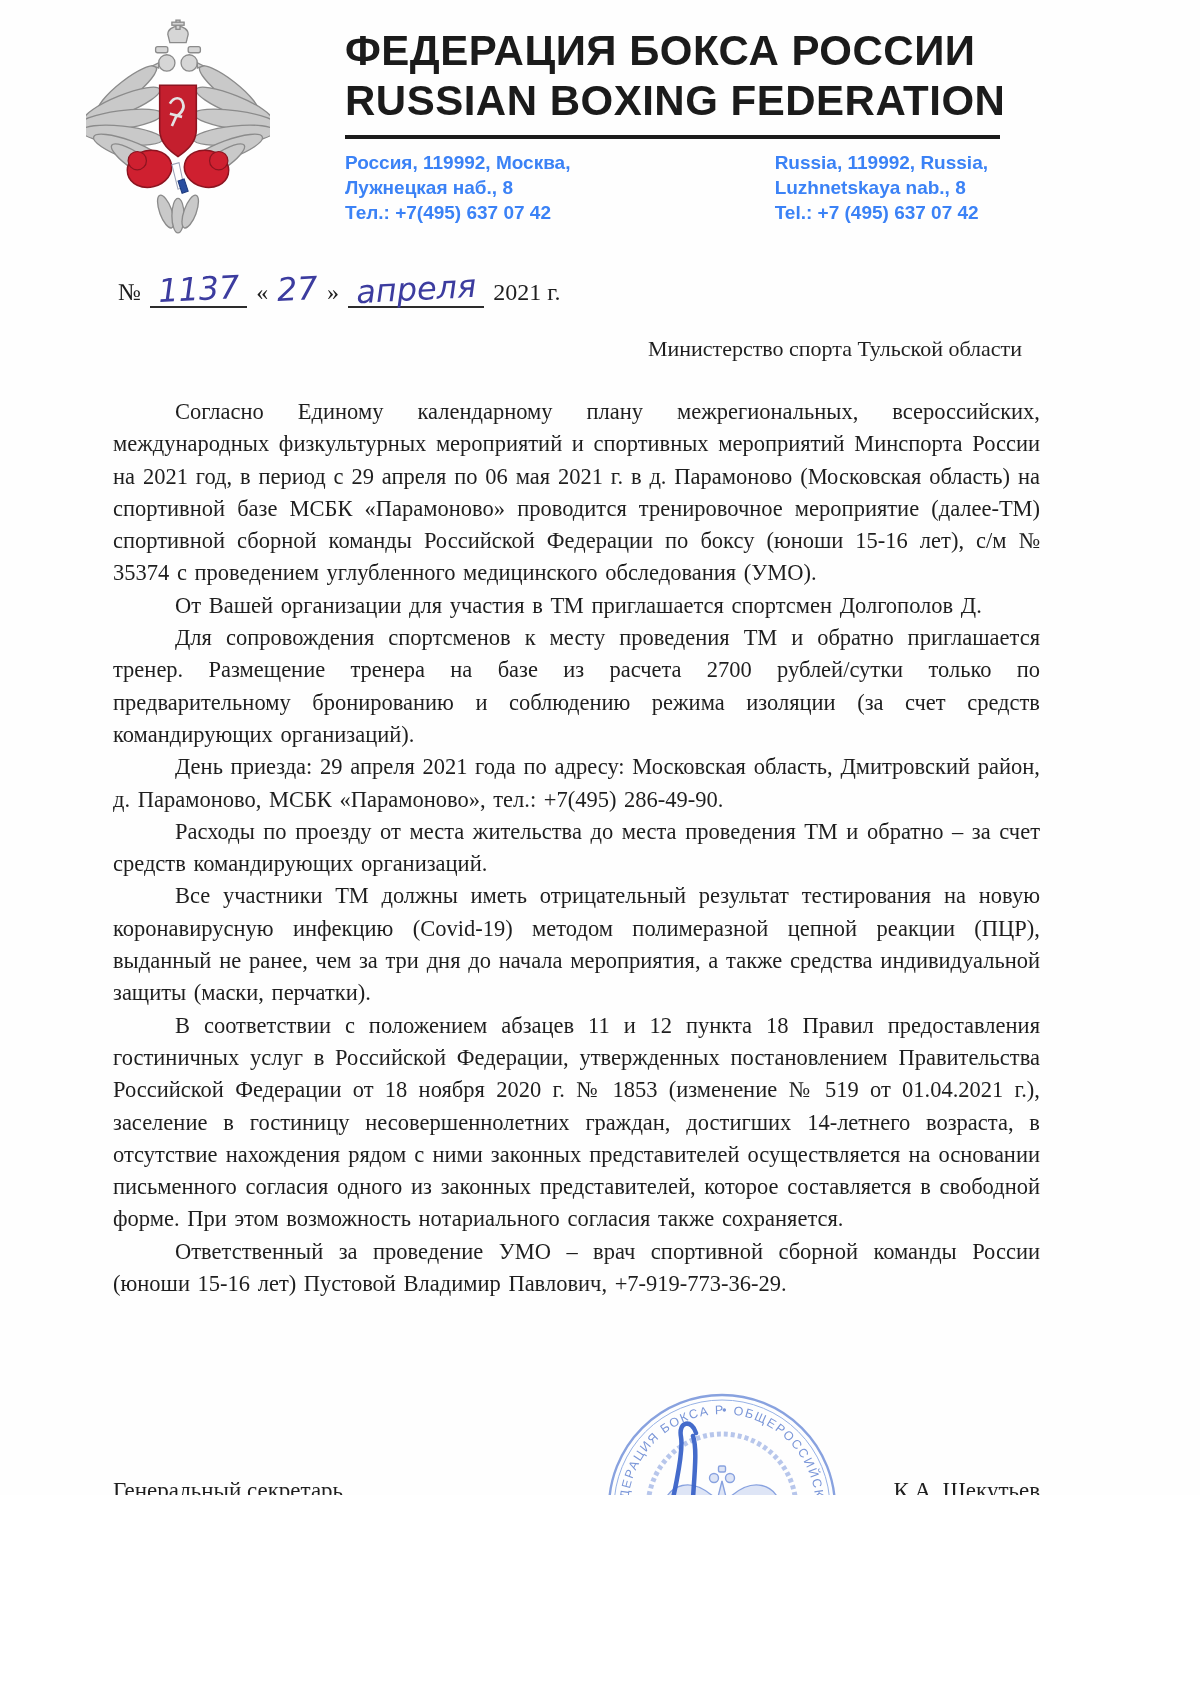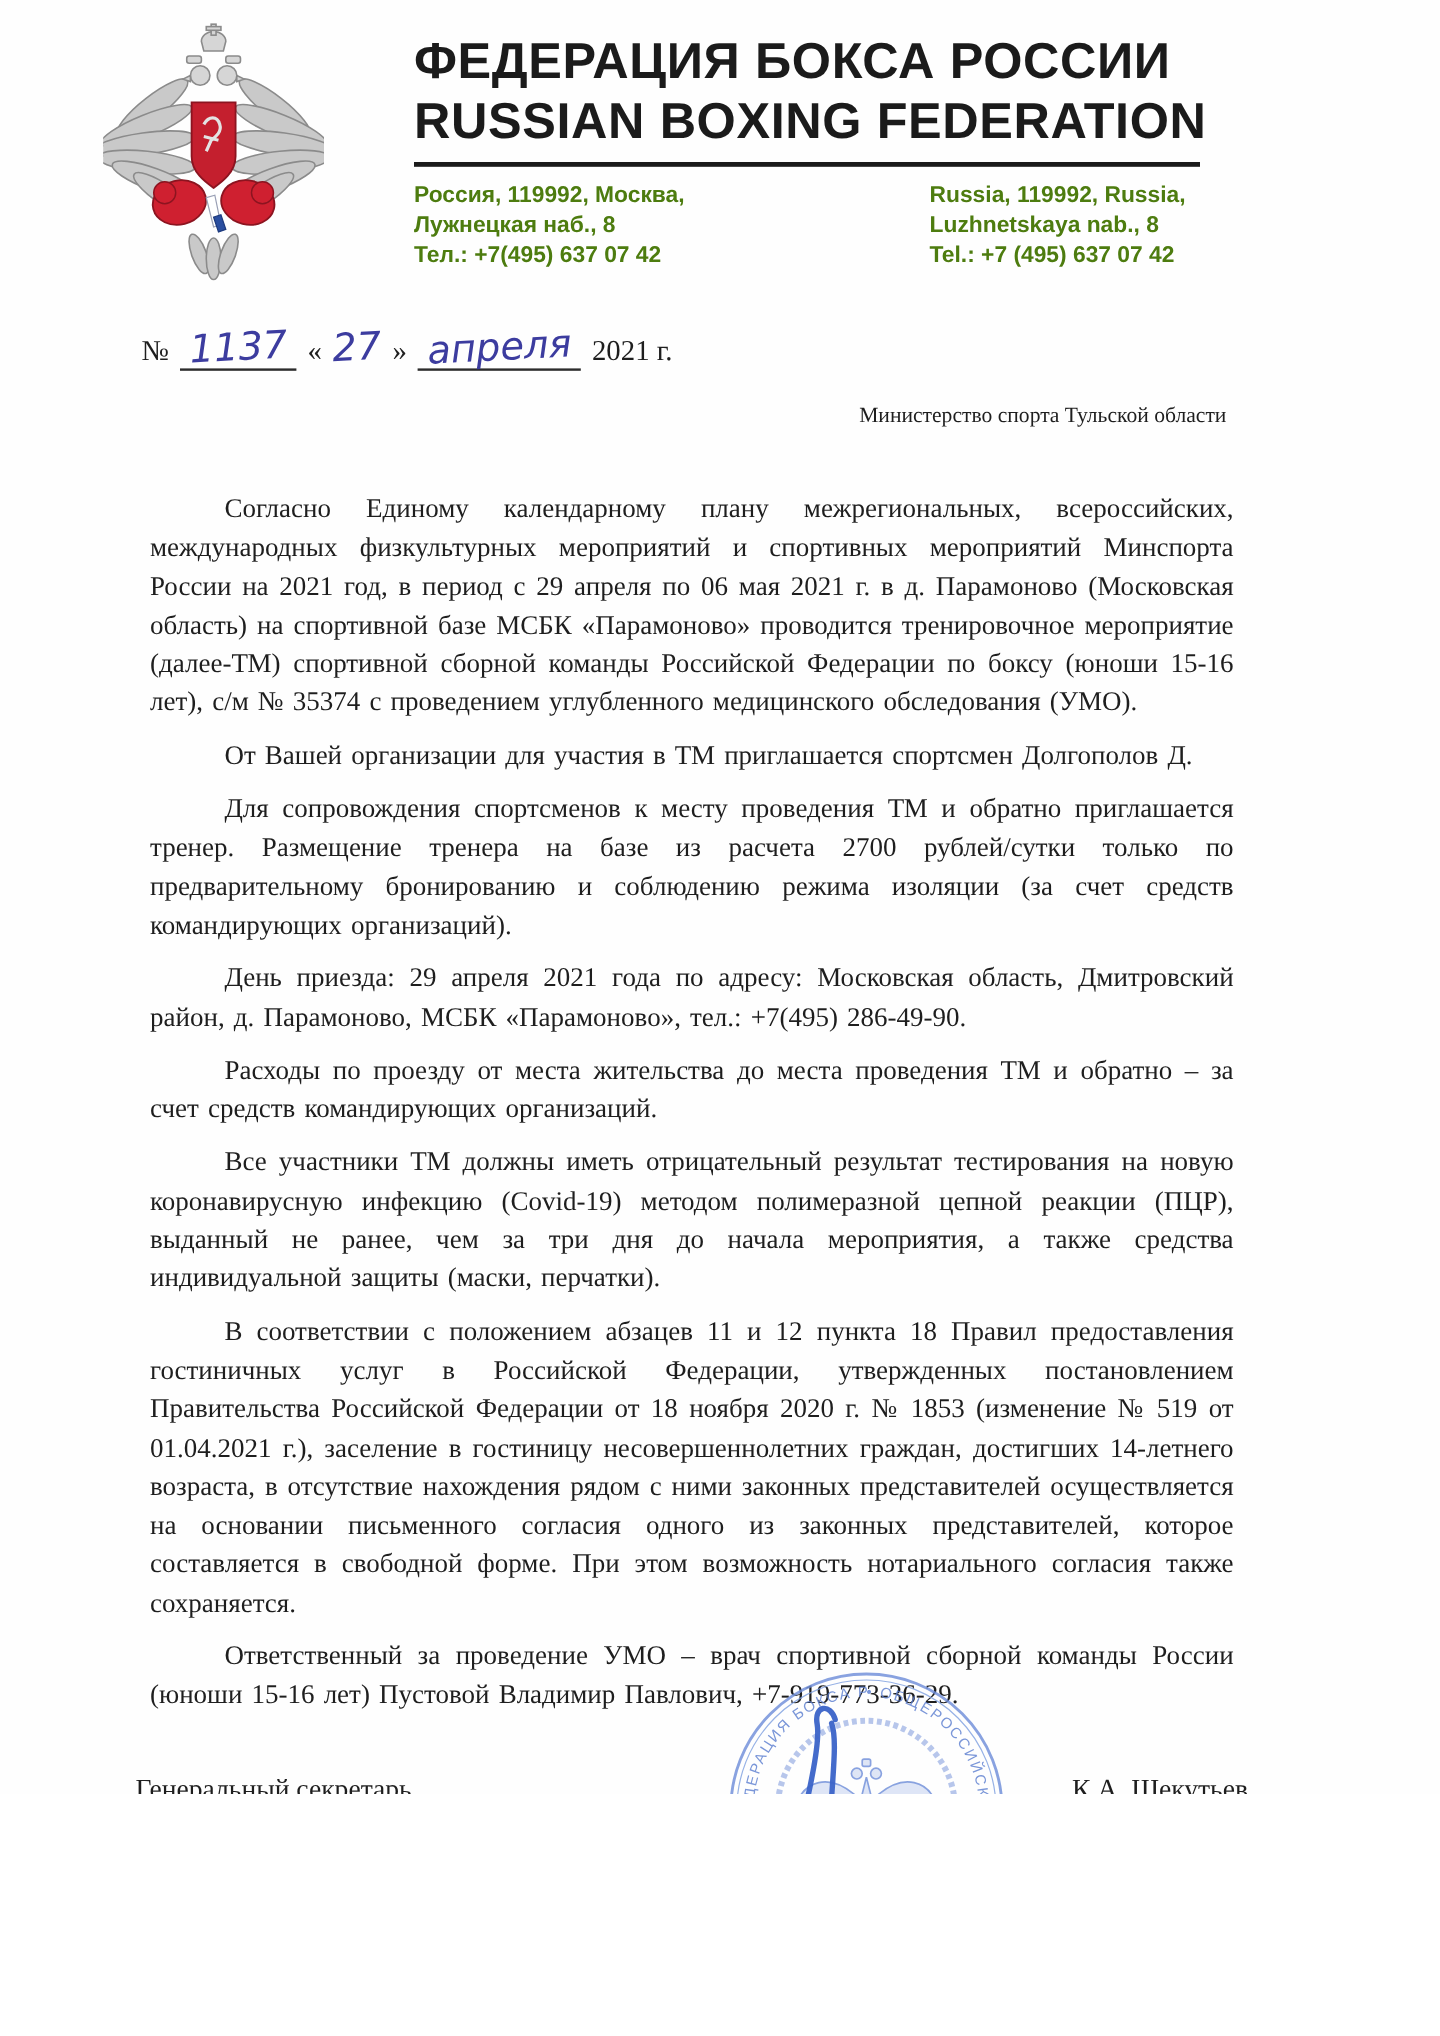--- a/index.html
+++ b/index.html
@@ -22,42 +22,42 @@
     line-height:50px;
     letter-spacing:.5px;
     color:#1b1b1b;
     white-space:nowrap;
   }
   .head-rule{height:4px;background:#1b1b1b;margin-top:9px;width:655px;}
   .addresses{
     display:flex;justify-content:space-between;
     margin-top:11px;width:655px;
     font-family:"Liberation Sans", sans-serif;
-    font-weight:bold;font-size:19px;line-height:25px;color:#4d7c0f;
+    font-weight:bold;font-size:19px;line-height:25px;color:#3b82f6;
   }
   .addr div{white-space:nowrap;}
   .addr-en{padding-right:12px;}
   
   .ref-line{position:absolute;left:115px;top:274px;font-size:24px;white-space:nowrap;}
   .hw{
     font-family:"DejaVu Sans", sans-serif;
     font-style:italic;
     color:#3c3c9f;
     font-size:32px;
     display:inline-block;
     transform:rotate(-3deg);
     line-height:30px;
   }
   .uline{border-bottom:2px solid #2c2c2c;padding:0 8px;display:inline-block;}
   .ref-plain{display:inline-block;margin:0 3px;}
   
-  .recipient{position:absolute;left:113px;top:336px;width:927px;text-align:right;font-size:18px;padding-right:18px;box-sizing:border-box;}
+  .recipient{position:absolute;left:113px;top:336px;width:927px;text-align:right;font-size:22px;padding-right:18px;box-sizing:border-box;}
   
   .body-text{position:absolute;left:113px;top:396px;width:927px;font-size:22.5px;line-height:32.3px;text-align:justify;}
-  .body-text p{margin:12px;text-indent:62px;word-spacing:2px;}
+  .body-text p{margin:0;text-indent:62px;word-spacing:2px;}
   
   .sign-row{position:absolute;left:113px;top:1478px;width:927px;display:flex;justify-content:space-between;font-size:23px;}
   
   .stamp{position:absolute;left:594px;top:1378px;width:256px;height:270px;pointer-events:none;}
   
   .footer{position:absolute;left:112px;top:1564px;font-size:18px;line-height:23.5px;color:#242424;}
   
   .scan-bar{position:absolute;left:107px;top:1686px;width:640px;height:8px;background:#2e2e2e;border-radius:2px;}
 </style>
 </head>

